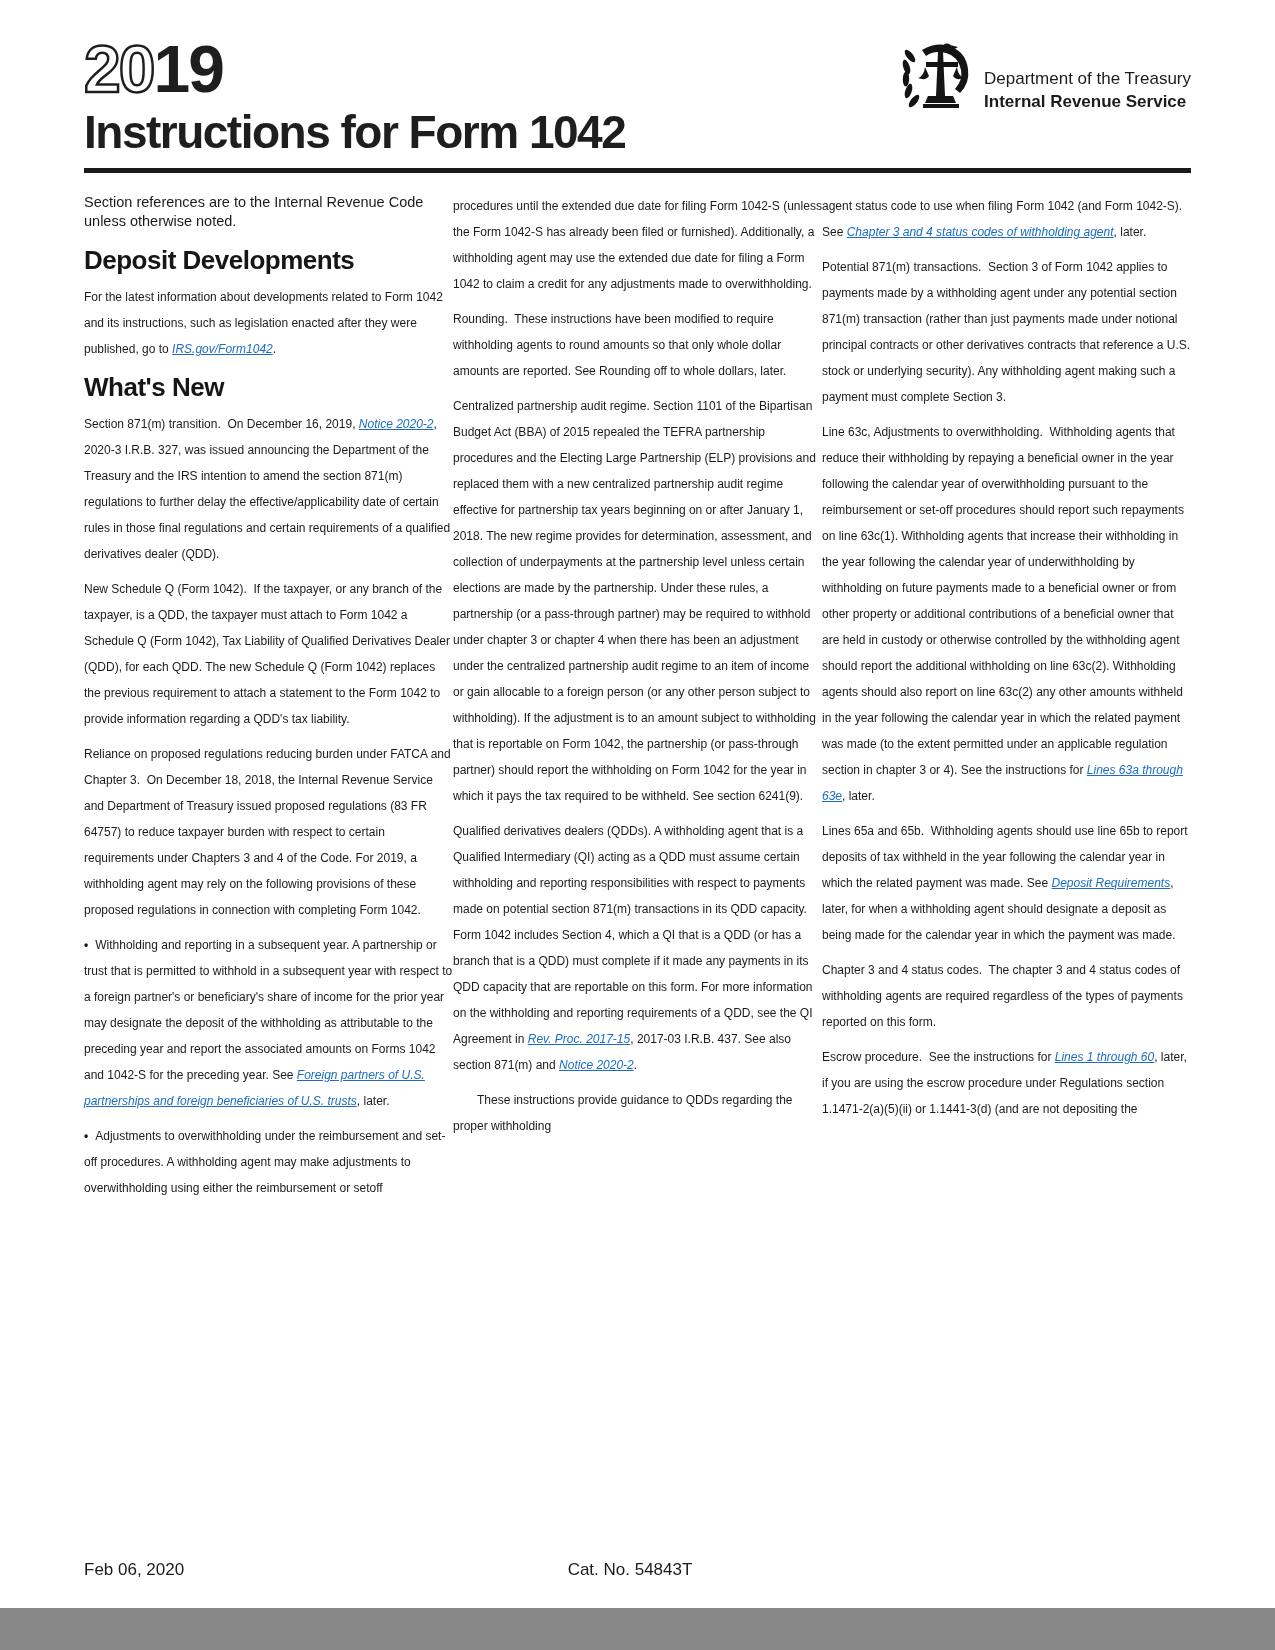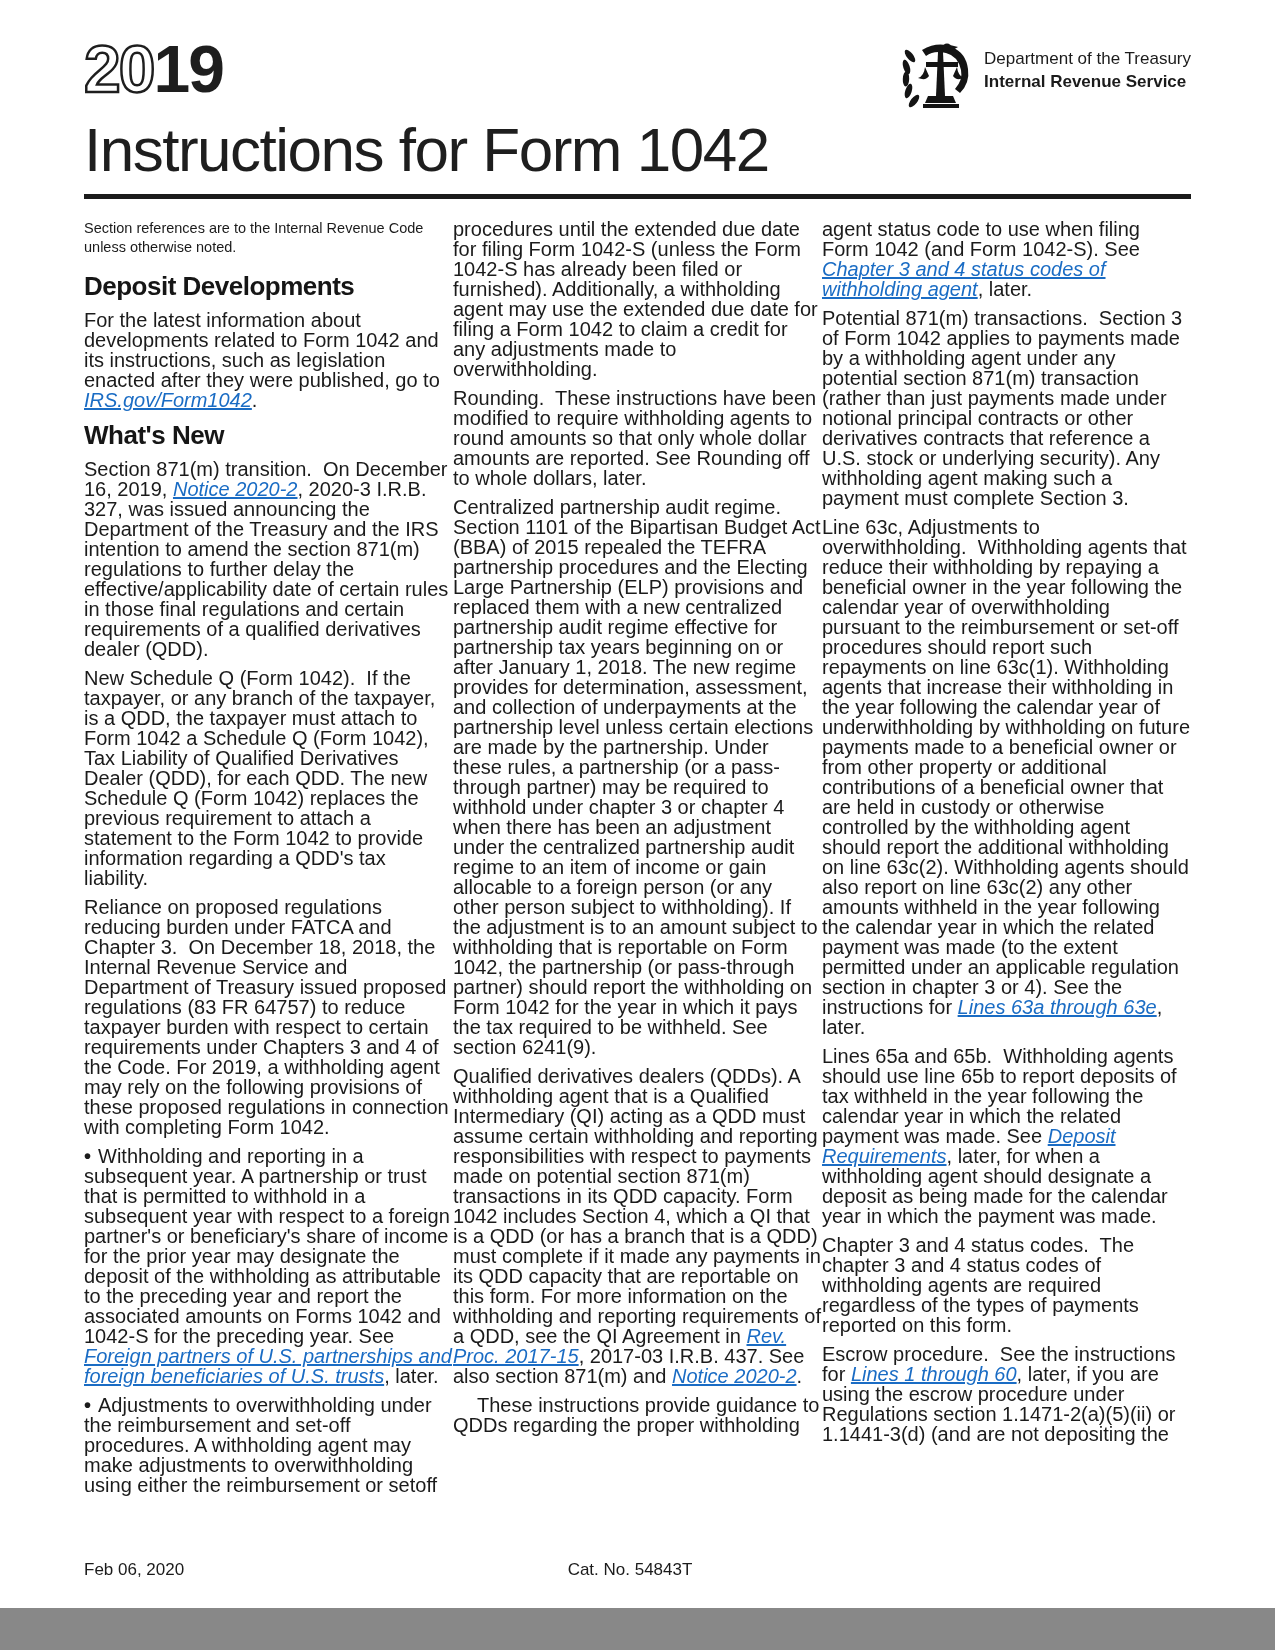--- a/index.html
+++ b/index.html
@@ -13,34 +13,34 @@
     color:#1b1b1b;
     overflow:hidden;
   }
   .inner { padding:36px 84px 0 84px; }
 
   
   .header-row { display:flex; justify-content:space-between; align-items:flex-start; }
   .year { font-size:66px; font-weight:700; line-height:1; letter-spacing:-2px; }
   .year .outline { color:#ffffff; -webkit-text-stroke:2.5px #1e1e1e; text-stroke:2.5px #1e1e1e; }
   .year .solid { color:#1e1e1e; }
-  .main-title { font-size:62px; font-weight:400; letter-spacing:-1.5px; color:#1e1e1e; margin-top:12px; }
-  .agency { display:flex; align-items:flex-start; gap:10px; margin-top:4px; }
+  .main-title { font-size:46px; font-weight:700; letter-spacing:-1.5px; color:#1e1e1e; margin-top:3px; }
+  .agency { display:flex; align-items:flex-end; gap:10px; margin-top:4px; }
   .agency-text { font-size:17px; line-height:1.35; padding-top:8px; }
   .agency-text .l2 { font-weight:700; }
   .logo svg { display:block; }
 
   .subtitle { font-size:23px; font-weight:700; letter-spacing:-0.3px; margin-top:24px; color:#161616; }
   .rule { height:5px; background:#1b1b1b; margin-top:9px; }
 
   
   .cols { display:flex; margin-top:20px; }
   .col { flex:1 1 0; min-width:0; }
 
-  .block { font-size:20px; line-height:20px; margin-bottom:9px; text-align:left; }
+  .block { font-size:12px; line-height:26px; margin-bottom:9px; text-align:left; }
   .note { font-size:14.5px; line-height:19px; margin-bottom:14px; }
   h2.h1 { font-size:26px; font-weight:700; letter-spacing:-0.5px; margin:10px 0 8px 0; color:#161616; }
   .indent { text-indent:24px; }
   .b { font-weight:400; }
   .i { }
   a.lnk { color:#1a6cc4; font-style:italic; text-decoration:underline; text-decoration-color:#1a6cc4; cursor:pointer; }
   .bdot { font-weight:700; margin-right:7px; }
 
   
   .footer { position:absolute; left:84px; right:84px; top:1560px; font-size:17px; }

